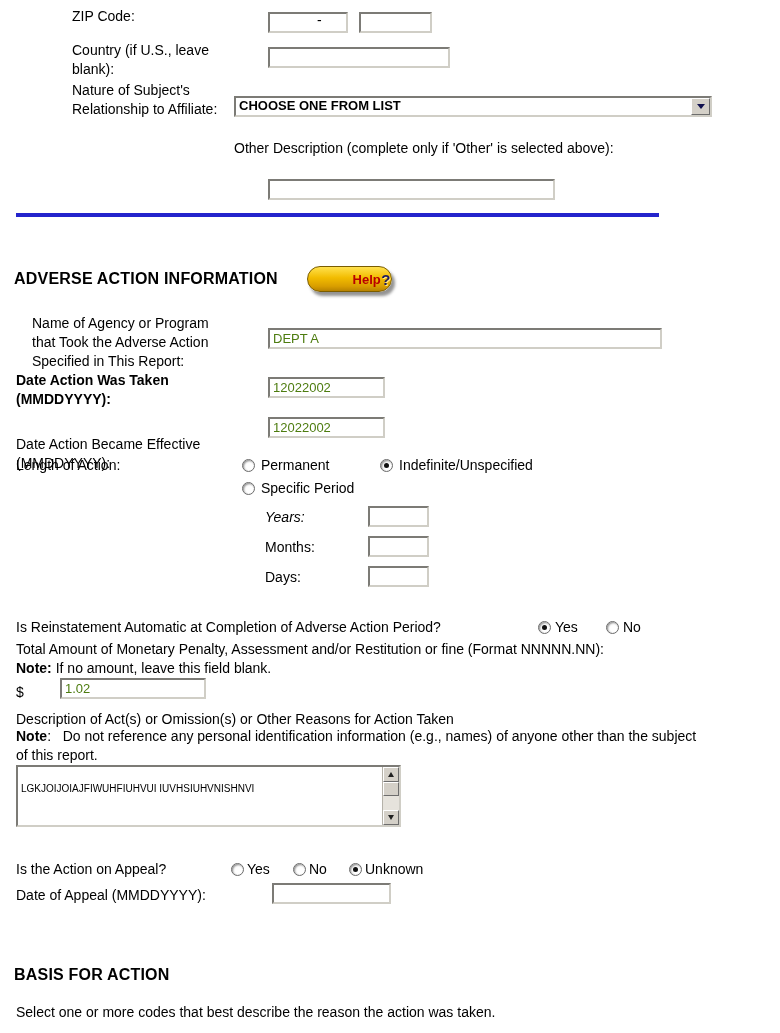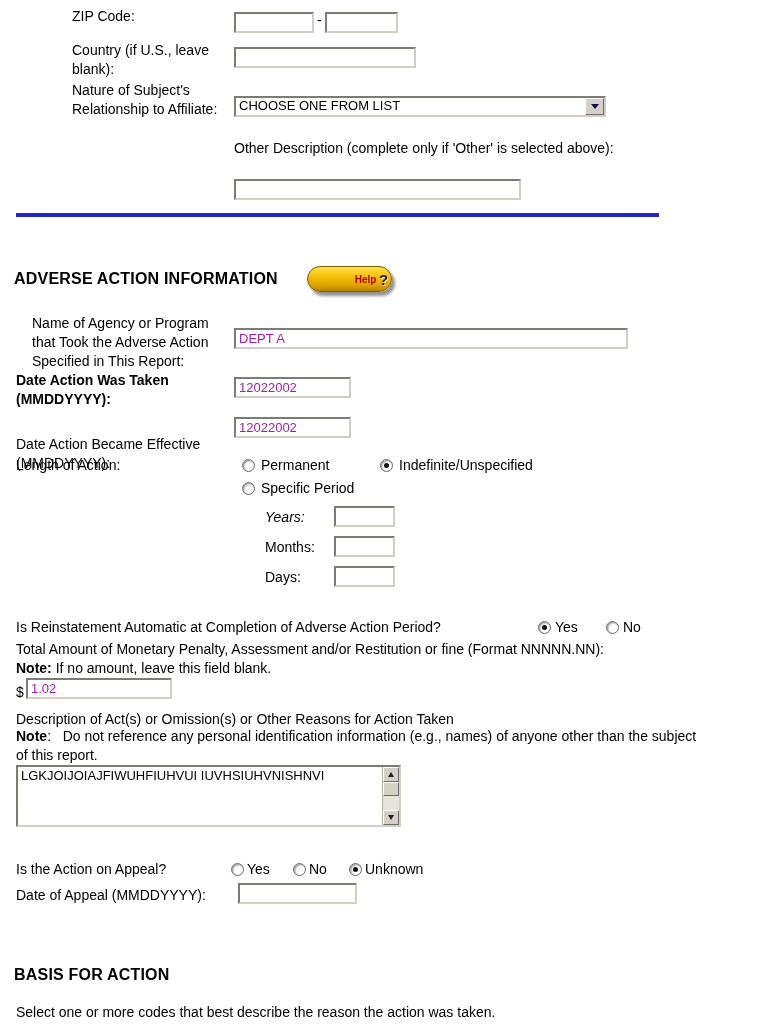--- a/index.html
+++ b/index.html
@@ -18,21 +18,22 @@
   .nowrap { white-space: nowrap; }
   .heading { font-weight: bold; font-size: 16px; letter-spacing: 0.2px; }
 
   .ti {
     border: 2px inset #d0cec6;
     background: #ffffff;
     height: 21px;
     font: 13px "Liberation Sans", sans-serif;
     padding: 1px 3px;
     box-sizing: border-box;
-    color: #a21caf;
+    color: #4d7c0f;
+    margin-left: 34px;
   }
 
   .radio {
     width: 13px; height: 13px;
     border-radius: 50%;
     background: #ffffff;
     border: 1px solid #6b6b6b;
     box-shadow: inset 1px 1px 2px rgba(0,0,0,0.45), inset -1px -1px 1px rgba(255,255,255,0.9);
     box-sizing: border-box;
     display: flex; align-items: center; justify-content: center;
@@ -93,34 +94,34 @@
   .help-btn {
     width: 85px; height: 26px;
     border-radius: 13px;
     background: linear-gradient(#ffe14d 0%, #f2bc00 45%, #d99e00 80%, #b88300 100%);
     border: 1px solid #7a5c00;
     box-shadow: 3px 4px 3px rgba(60,60,60,0.55);
     display: flex; align-items: center; justify-content: space-evenly;
     box-sizing: border-box;
     cursor: pointer;
   }
-  .help-label { color: #b80000; font-weight: bold; font-size: 10px; margin-left: 44px; }
+  .help-label { color: #b80000; font-weight: bold; font-size: 13px; margin-left: 44px; }
   .help-q { color: #1a1a60; font-weight: bold; font-size: 15px; text-shadow: 1px 1px 0 #ffe98a; }
 
   .ta {
     border: 2px inset #d0cec6;
     background: #ffffff;
     box-sizing: border-box;
     display: flex; align-items: stretch;
   }
   .ta-text {
     flex: 1;
-    font-size: 13px;
+    font-size: 10px;
     line-height: 15px;
-    padding: 1px 3px;
+    padding: 14px 3px;
     overflow: hidden;
     word-break: break-all;
   }
   .sb {
     width: 16px;
     background: #e6e3dc;
     border-left: 1px solid #b5b2a9;
     display: flex; flex-direction: column;
   }
   .sb-btn {
@@ -149,21 +150,21 @@
 
   <div class="abs lbl" style="left:72px; top:7px; width:160px;">ZIP Code:</div>
   <input class="abs ti" style="left: 234px; top: 12px; width: 80px;" value="">
   <div class="abs" style="left:317px; top:12px;">-</div>
   <input class="abs ti" style="left: 325px; top: 12px; width: 73px;" value="">
 
   <div class="abs lbl" style="left:72px; top:41px; width:162px;">Country (if U.S., leave blank):</div>
   <input class="abs ti" style="left: 234px; top: 47px; width: 182px;" value="">
 
   <div class="abs lbl" style="left:72px; top:81px; width:160px;">Nature of Subject's Relationship to Affiliate:</div>
-  <div class="abs sel" style="left:234px; top:96px; width:372px; height:21px;">
+  <div class="abs sel" style="left:234px; top:96px; width:478px; height:21px;font-weight:bold;">
     <div class="sel-val">CHOOSE ONE FROM LIST</div>
     <div class="sel-btn">
       <div class="tri-down"></div>
     </div>
   </div>
 
   <div class="abs lbl" style="left:234px; top:139px; width:400px;">Other Description (complete only if 'Other' is selected above):</div>
   <input class="abs ti" style="left: 234px; top: 179px; width: 287px;" value="">
 
   <div class="abs rule-blue" style="left:16px; top:213px; width:643px;"></div>

